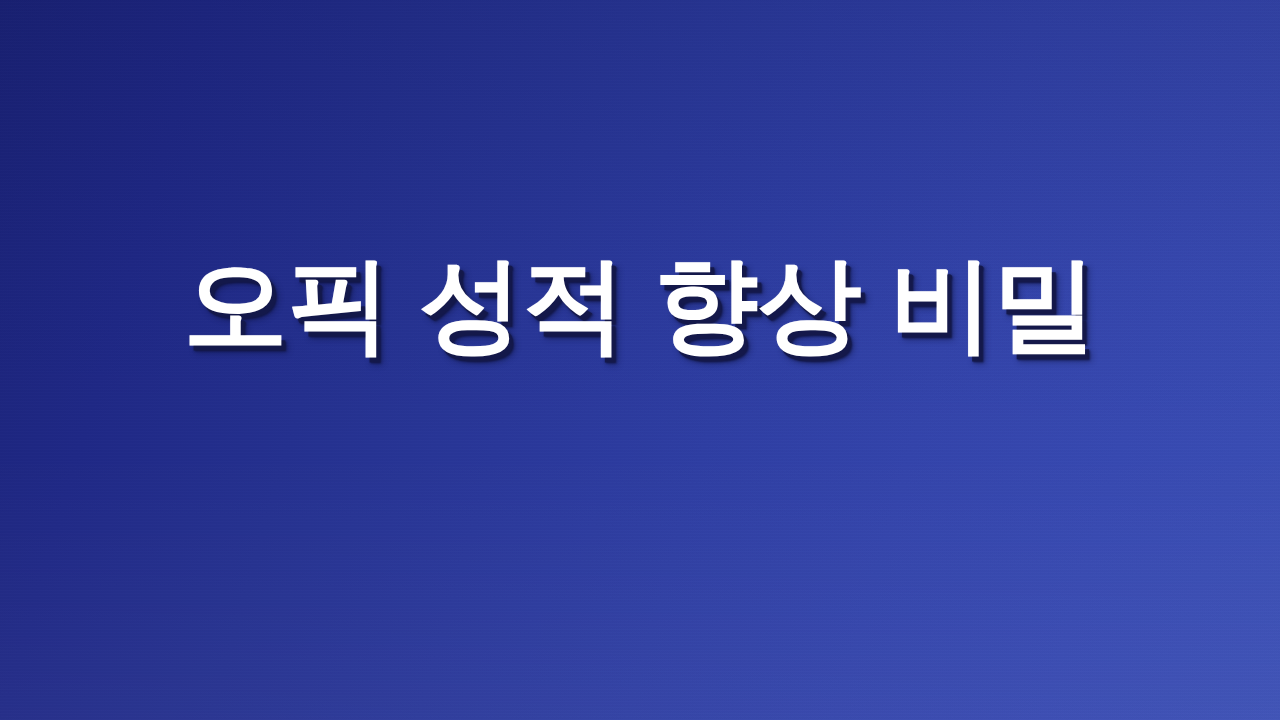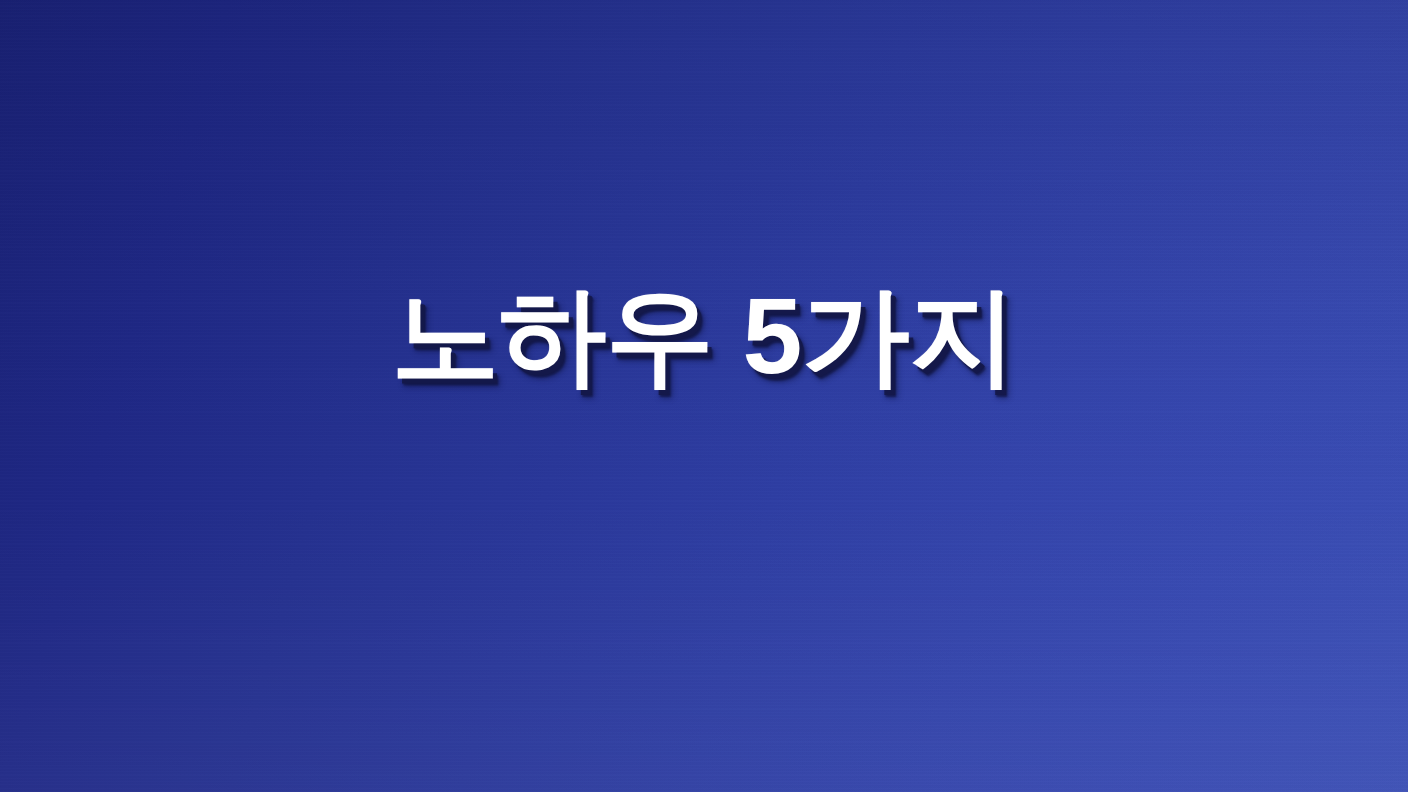--- a/index.html
+++ b/index.html
@@ -100,16 +100,16 @@
 
 <div class="stage">
 
   <div class="bg-gradient"></div>
 
   <div class="bg-vertical-sheen"></div>
 
   <div class="bg-noise"></div>
 
   <div class="title-block">
-    <span class="title-line title-line--secondary">노하우 5가지</span>
+    <span class="title-line title-line--primary">오픽 성적 향상 비밀</span>
   </div>
 
 </div>
 
 </body></html>

